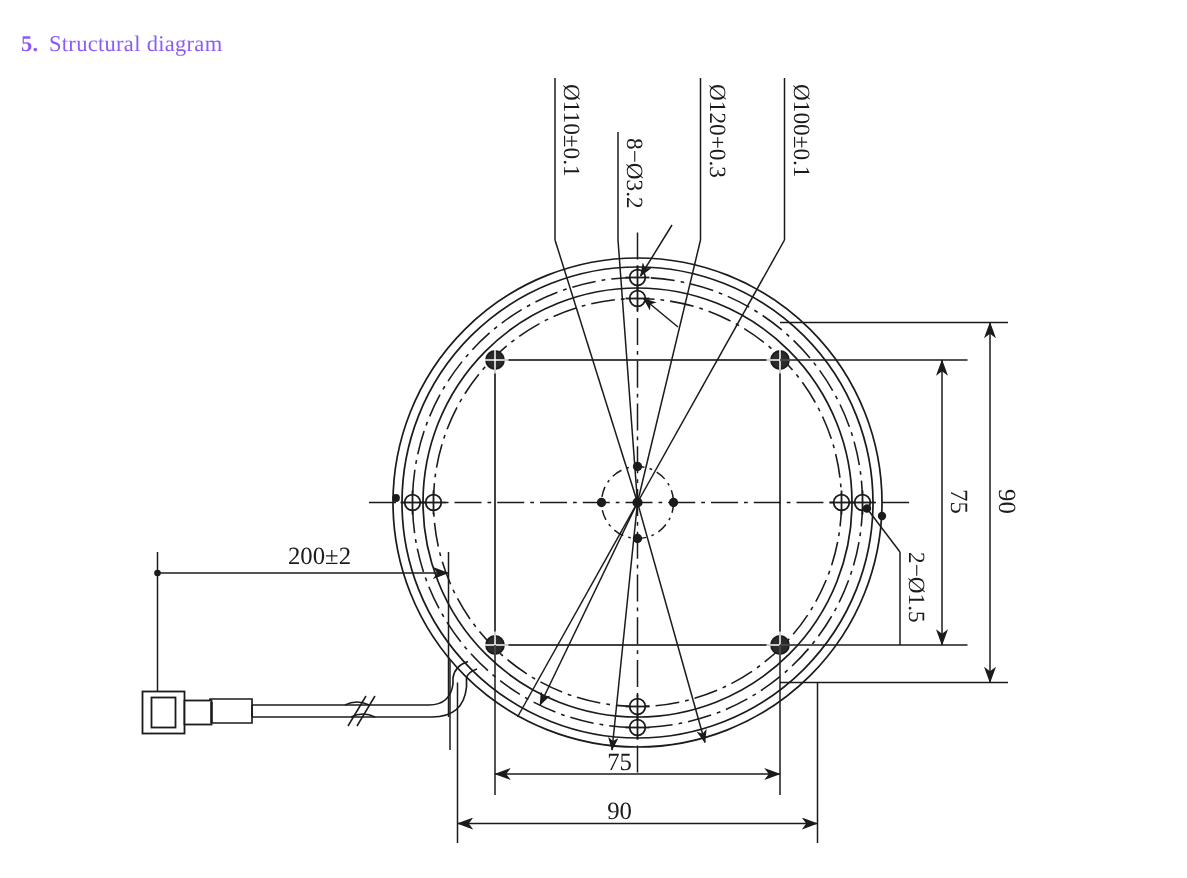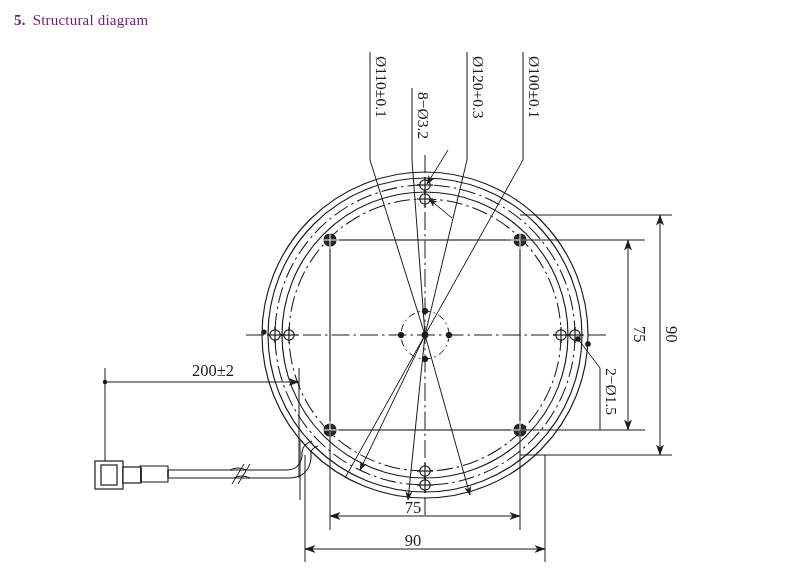--- a/index.html
+++ b/index.html
@@ -18,24 +18,24 @@
   }
   #page-root {
     position: absolute;
     left: 0; top: 0;
     width: 791px;
     height: 585px;
   }
   .section-title {
     position: absolute;
     left: 14px;
-    top: 12px;
+    top: 22px;
     font-family: "Liberation Serif", serif;
     font-size: 15px;
-    color: #701a75;
+    color: #8b5cf6;
     white-space: nowrap;
     letter-spacing: 0.2px;
   }
   .section-title .num {
     font-weight: 600;
     margin-right: 7px;
   }
   #drawing-canvas {
     position: absolute;
     left: 0;

